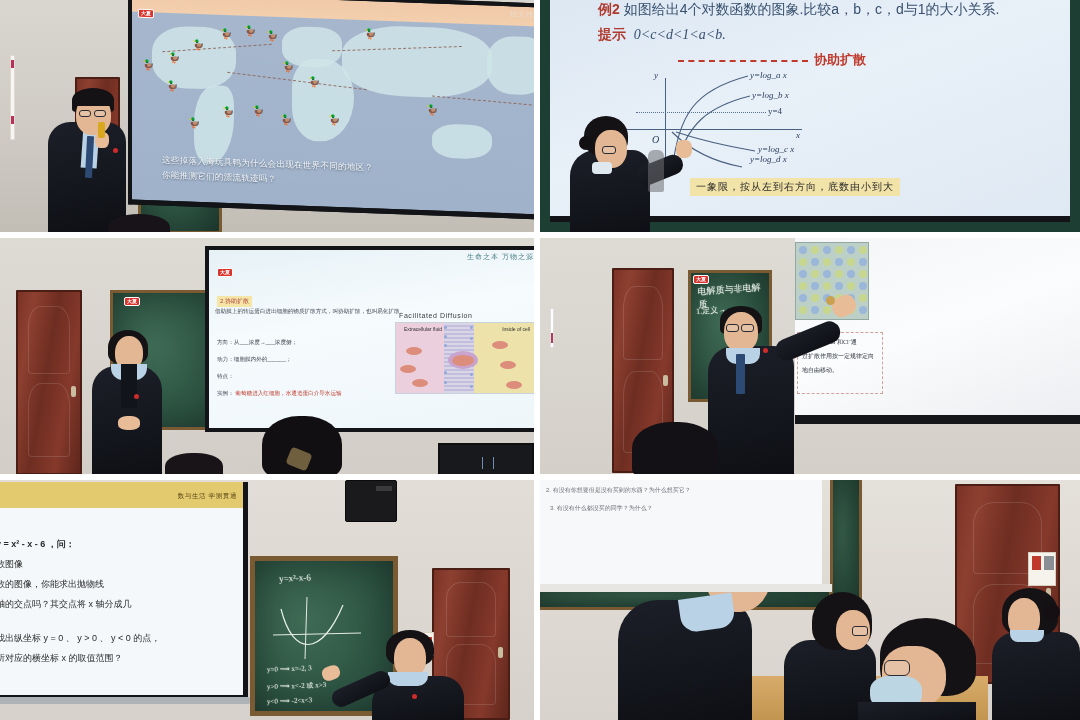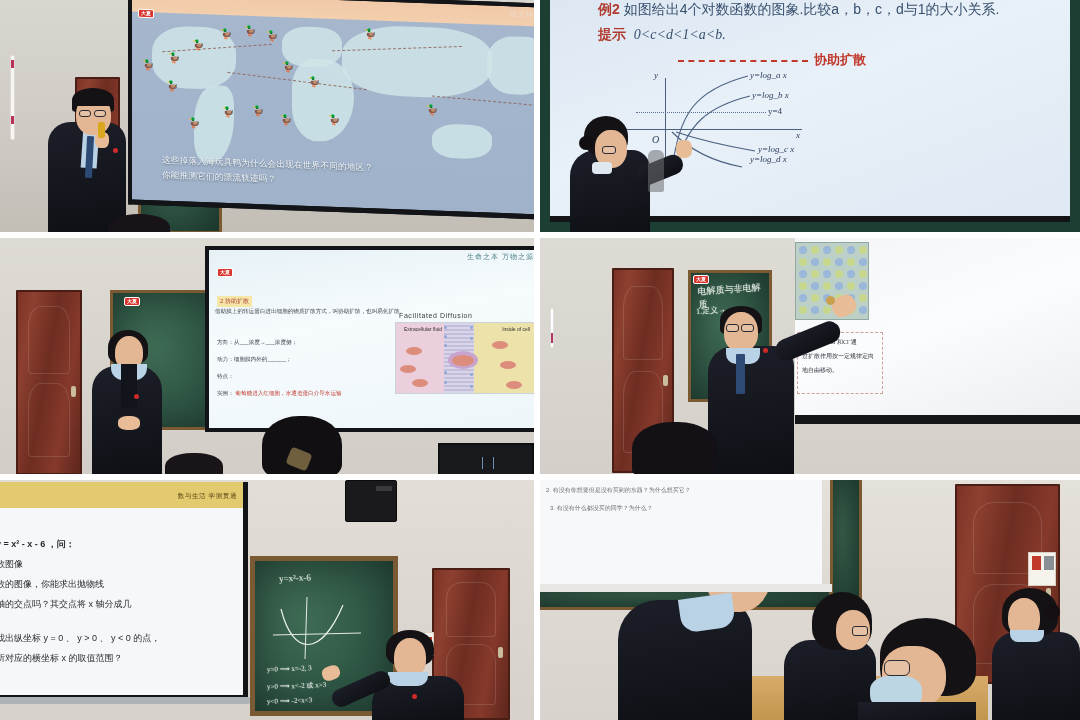--- a/index.html
+++ b/index.html
@@ -259,20 +259,21 @@
         <path d="M126 138 C 150 146, 176 152, 205 157" stroke="#4a6080" fill="none" stroke-width="1.1"></path>
         <path d="M122 138 C 140 156, 165 168, 192 173" stroke="#4a6080" fill="none" stroke-width="1.1"></path>
       </svg>
 
       <div class="curve-label" style="left:200px;top:76px;">y=log_a x</div>
       <div class="curve-label" style="left:202px;top:96px;">y=log_b x</div>
       <div class="curve-label" style="left:218px;top:112px;font-style:normal;">y=4</div>
       <div class="curve-label" style="left:208px;top:150px;">y=log_c x</div>
       <div class="curve-label" style="left:192px;top:160px;margin-left:8px;">y=log_d x</div>
 
+      <div class="yellow-bar" style="left:140px;top:184px;">一象限，按从左到右方向，底数由小到大</div>
     </div>
 
     <div class="person">
       <div class="suit" style="left:30px;top:150px;width:80px;height:86px;border-radius:26px 18px 0 0;"></div>
       <div class="hair" style="left:44px;top:116px;width:44px;height:40px;border-radius:52% 52% 40% 40%;"></div>
       <div class="head" style="left:55px;top:130px;width:32px;height:38px;border-radius:46%;"></div>
       <div style="position:absolute;left:39px;top:136px;width:14px;height:14px;background:#120f13;border-radius:50%;"></div>
       <div class="glasses" style="left:62px;top:146px;width:14px;height:8px;"></div>
 
       <div class="suit" style="left:96px;top:160px;width:48px;height:20px;transform:rotate(-22deg);border-radius:10px;"></div>

